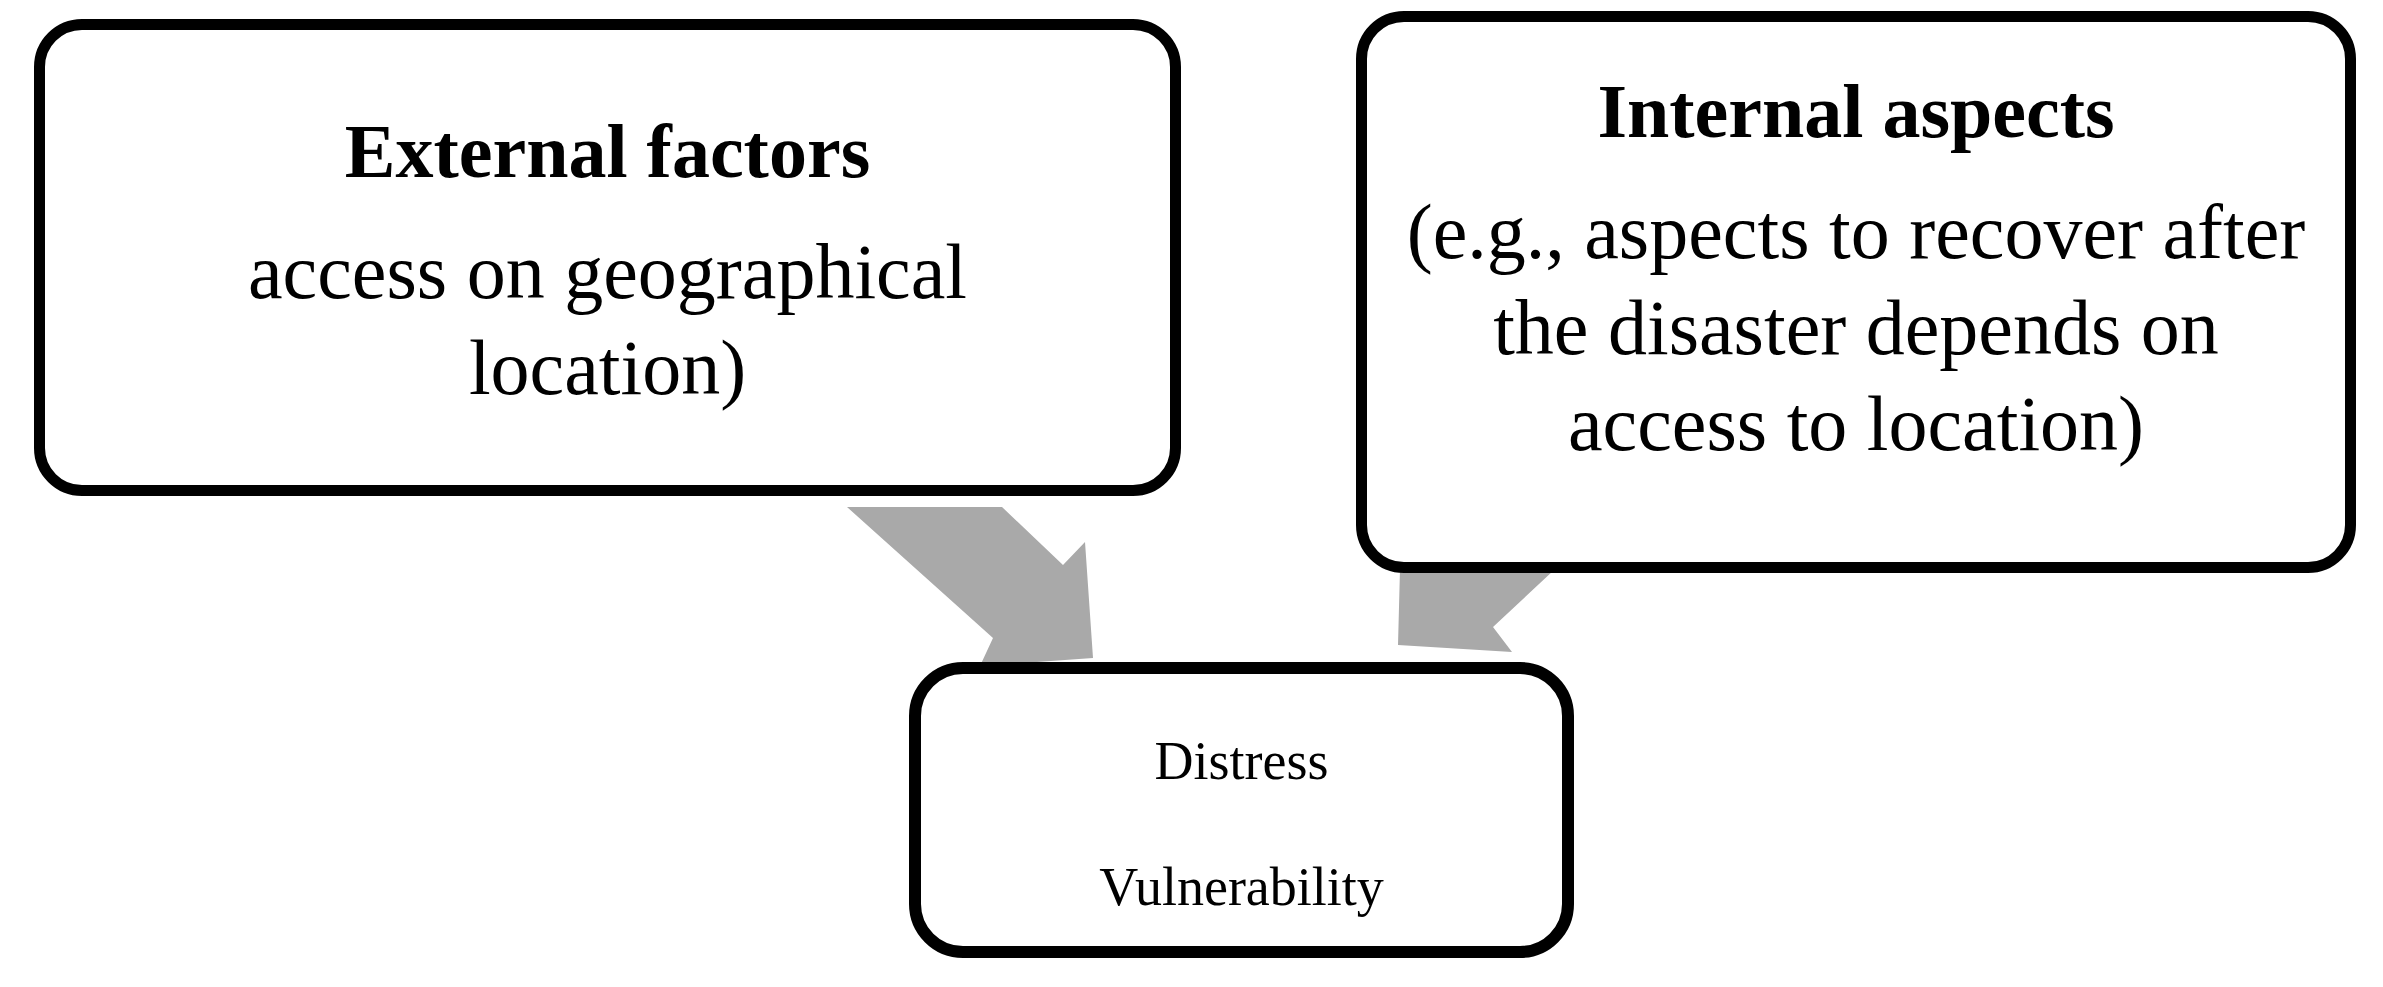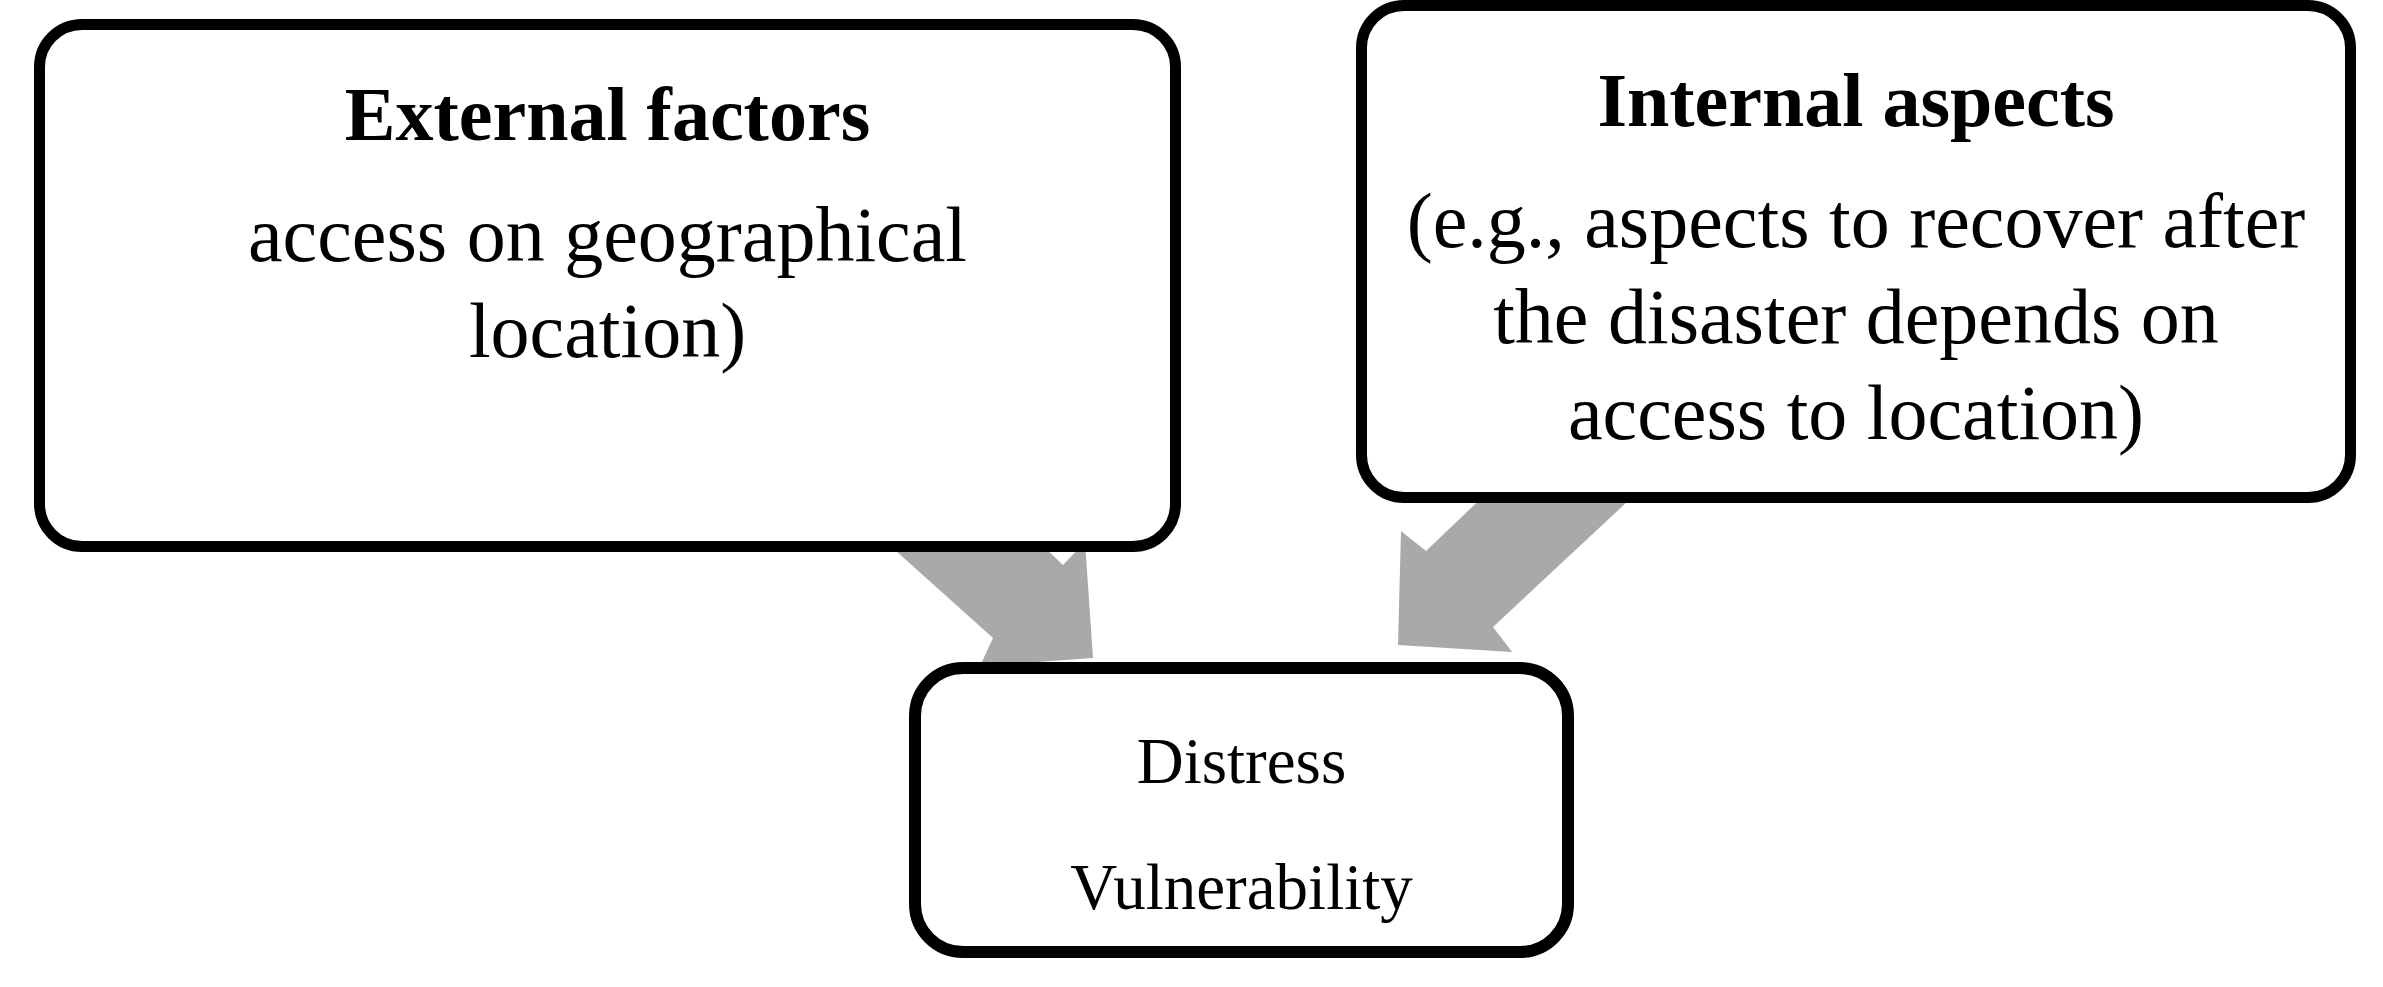--- a/index.html
+++ b/index.html
@@ -33,28 +33,28 @@
     z-index: 2;
     display: flex;
     flex-direction: column;
     align-items: center;
     text-align: center;
   }
   #box-external {
     left: 34px;
     top: 19px;
     width: 1147px;
-    height: 533px;
-    padding-top: 39px;
+    height: 477px;
+    padding-top: 76px;
   }
   #box-internal {
     left: 1356px;
-    top: 0;
+    top: 11px;
     width: 1000px;
-    height: 503px;
+    height: 562px;
     padding-top: 44px;
     text-align: center;
   }
   #box-outcome {
     left: 909px;
     top: 662px;
     width: 665px;
     height: 296px;
     border-width: 12px;
     border-radius: 54px;
@@ -67,21 +67,21 @@
     line-height: 90px;
     white-space: nowrap;
     margin-bottom: 28px;
   }
   .box-body .line {
     font-size: 78px;
     line-height: 96px;
     white-space: nowrap;
   }
   #box-outcome .line {
-    font-size: 65px;
+    font-size: 54px;
     line-height: 126px;
     white-space: nowrap;
   }
 </style>
 </head>
 <body>
 
 <div class="canvas">
 
   <svg class="arrows" viewBox="0 0 2383 987" xmlns="http://www.w3.org/2000/svg">

